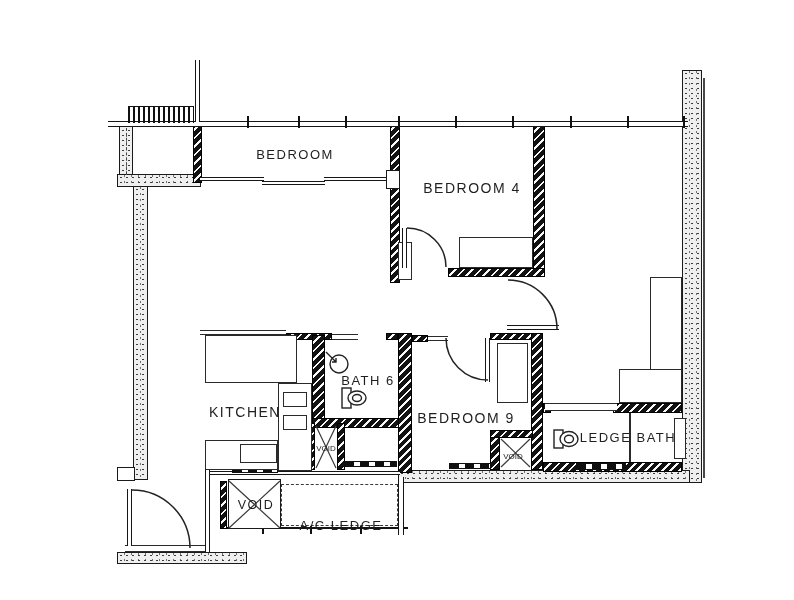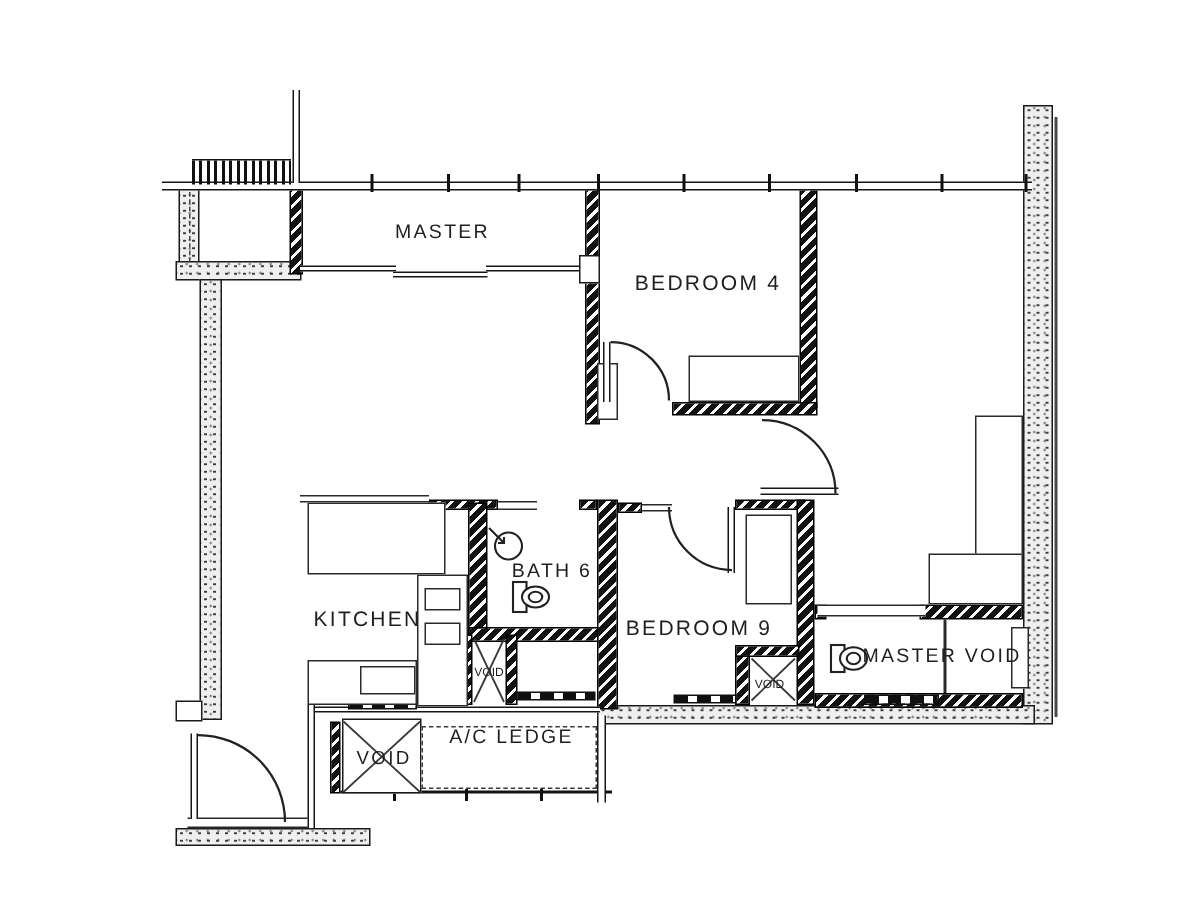--- a/index.html
+++ b/index.html
@@ -149,24 +149,24 @@
       <path d="M326,352 L336,362 M332,362 L336,362 L336,358" fill="none"></path>
       <rect x="342" y="388" width="9" height="20"></rect>
       <ellipse cx="357" cy="398" rx="9" ry="7"></ellipse>
       <ellipse cx="357" cy="398" rx="4.5" ry="3.5"></ellipse>
       <rect x="554" y="430" width="9" height="18"></rect>
       <ellipse cx="569" cy="439" rx="9" ry="7.5"></ellipse>
       <ellipse cx="569" cy="439" rx="4.5" ry="3.8"></ellipse>
     </g>
   </svg>
 
-  <div class="lbl" style="left:295px;top:154px;">MASTER</div>
+  <div class="lbl" style="left:295px;top:154px;">BEDROOM</div>
   <div class="lbl big" style="left:472px;top:188px;">BEDROOM 4</div>
   <div class="lbl big" style="left:245px;top:412px;">KITCHEN</div>
   <div class="lbl" style="left:368px;top:380px;">BATH 6</div>
   <div class="lbl big" style="left:466px;top:418px;">BEDROOM 9</div>
-  <div class="lbl" style="left:628px;top:437px;">MASTER VOID</div>
+  <div class="lbl" style="left:628px;top:437px;">LEDGE BATH</div>
   <div class="lbl" style="left:256px;top:505px;font-size:12.5px;">VOID</div>
-  <div class="lbl" style="left:341px;top:491px;">A/C LEDGE</div>
+  <div class="lbl" style="left:341px;top:525px;">A/C LEDGE</div>
   <div class="lbl tiny" style="left:326px;top:448px;">VOID</div>
   <div class="lbl tiny" style="left:513px;top:456px;">VOID</div>
 
 </div>
 
 </body></html>

